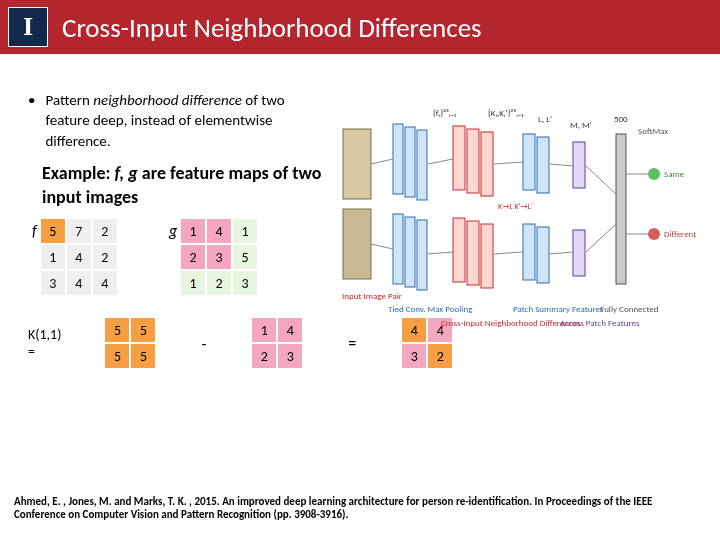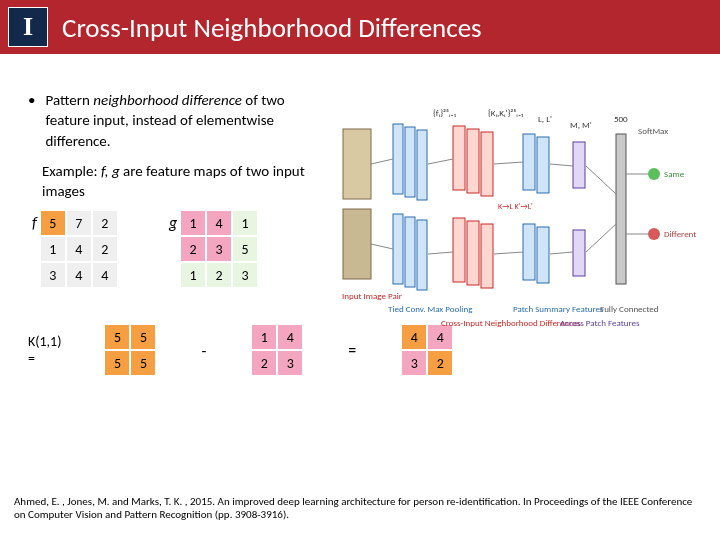--- a/index.html
+++ b/index.html
@@ -4,54 +4,54 @@
 <style>
   * { margin: 0; padding: 0; box-sizing: border-box; }
   body { width: 720px; height: 540px; font-family: Calibri, Arial, sans-serif; background: #fff; position: relative; overflow: hidden; }
   .header { background: #b4262e; height: 54px; display: flex; align-items: center; padding: 0 8px; }
   .logo { width: 40px; height: 40px; background: #13294b; display: flex; align-items: center; justify-content: center; color: #fff; font-size: 26px; font-family: Georgia, serif; font-weight: bold; border: 1px solid #fff; margin-right: 14px; }
   .title { color: #fff; font-size: 27px; font-weight: 400; }
   .content { display: flex; padding: 36px 8px 0 28px; }
   .left { width: 300px; }
   .bullet { font-size: 15px; line-height: 1.35; margin-bottom: 10px; display: flex; }
   .bullet .dot { margin-right: 10px; }
-  .example { font-size: 15px; line-height: 1.35; margin: 4px 0 10px 14px; }
+  .example { font-size: 18px; line-height: 1.35; margin: 4px 0 10px 14px; font-weight: bold; }
   .i { font-style: italic; }
   .u { }
   .matrices { display: flex; gap: 52px; margin-left: 4px; margin-top: 6px; }
   .mat-wrap { display: flex; align-items: flex-start; }
   .mat-label { font-size: 16px; font-style: italic; margin-right: 4px; margin-top: 2px; }
   .mat { display: grid; grid-template-columns: repeat(3, 24px); grid-template-rows: repeat(3, 24px); gap: 2px; }
   .cell { display: flex; align-items: center; justify-content: center; font-size: 14px; background: #efefef; }
   .mat.g .cell { background: #e8f5e1; }
   .hl-orange { background: #f59e42 !important; }
   .hl-pink { background: #f4a6c0 !important; }
-  .eqrow { display: flex; align-items: center; margin-top: 38px; margin-left: 0; gap: 36px; }
+  .eqrow { display: flex; align-items: center; margin-top: 23px; margin-left: 0; gap: 36px; }
   .eqlabel { font-size: 14px; margin-right: 8px; }
   .smat { display: grid; grid-template-columns: repeat(2,24px); grid-template-rows: repeat(2,24px); gap: 2px; }
   .op { margin: 0 10px; font-size: 16px; }
   .right { flex: 1; padding-left: 10px; padding-top: 4px; }
   .diagram { width: 360px; height: 280px; position: relative; }
   .diagram svg { width: 100%; height: 100%; }
-  .citation { position: absolute; bottom: 18px; left: 14px; right: 14px; font-size: 11px; font-weight: normal; line-height: 1.25; }
+  .citation { position: absolute; bottom: 18px; left: 14px; right: 14px; font-size: 11px; font-weight: bold; line-height: 1.25; }
 </style>
 </head>
 <body>
 
 <div class="header">
   <div class="logo">I</div>
   <div class="title">Cross-Input Neighborhood Differences</div>
 </div>
 
 <div class="content">
   <div class="left">
     <div class="bullet">
       <span class="dot">•</span>
       <span>
-        <span>Pattern </span><span class="i u">neighborhood difference</span><span> of two </span><span class="u">feature input,</span><span> instead of elementwise difference.</span>
+        <span>Pattern </span><span class="i u">neighborhood difference</span><span> of two </span><span class="u">feature deep,</span><span> instead of elementwise difference.</span>
       </span>
     </div>
     <div class="example">
       <span>Example: </span><span class="i">f, g</span><span> are feature maps of two input images</span>
     </div>
 
     <div class="matrices">
       <div class="mat-wrap">
         <div class="mat-label">f</div>
         <div class="mat">

